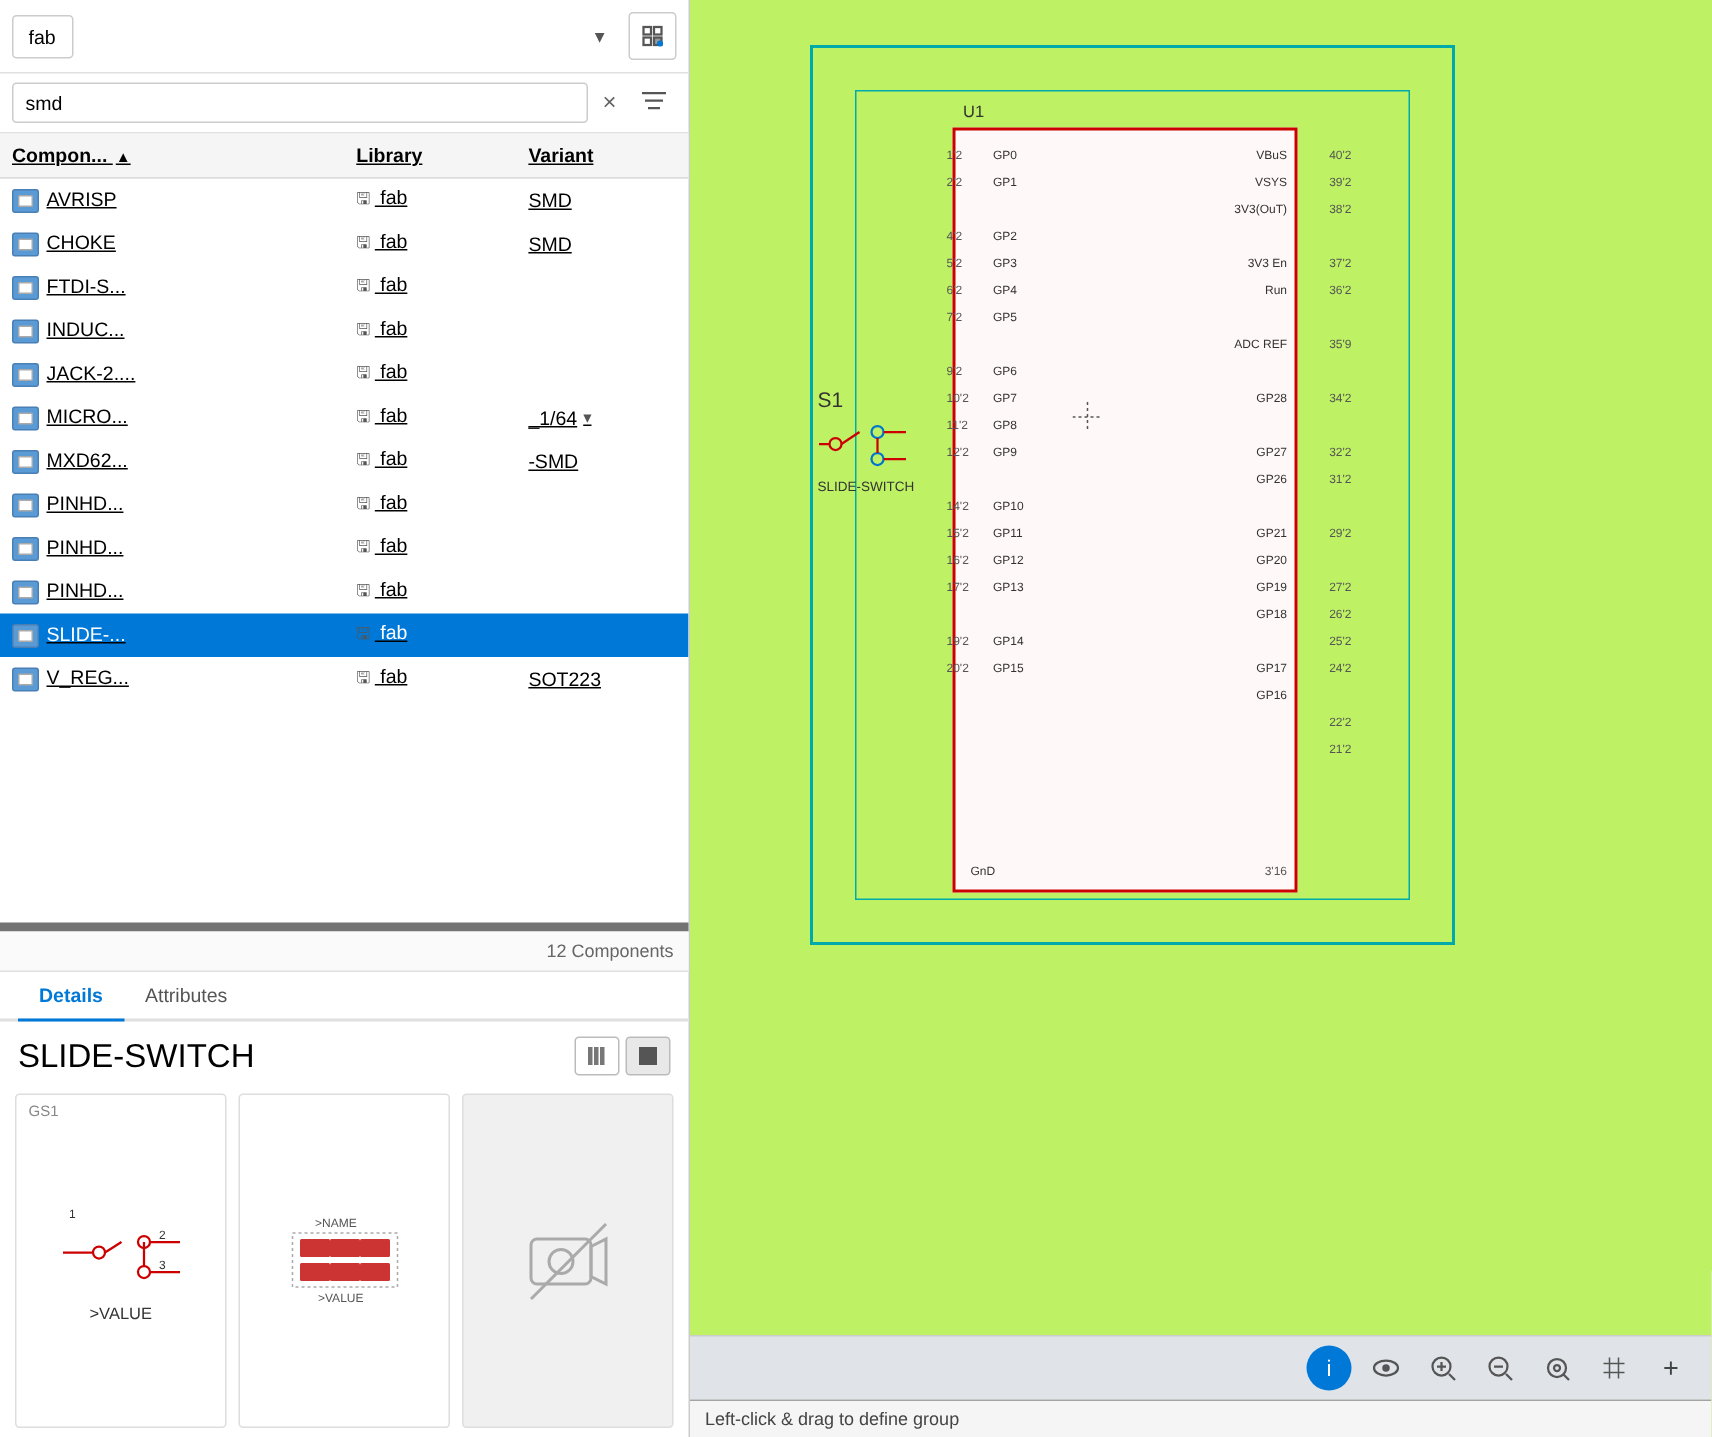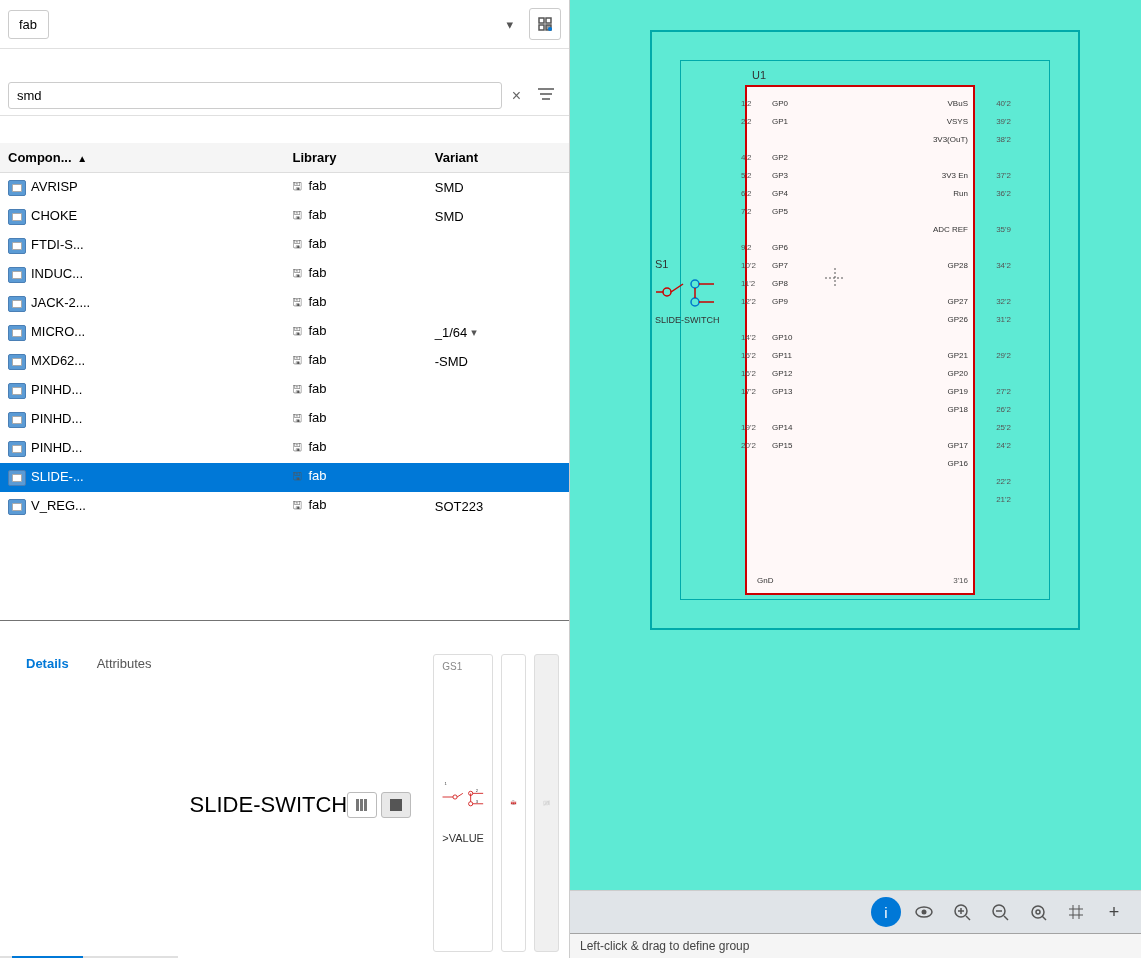--- a/index.html
+++ b/index.html
@@ -1,26 +1,25 @@
 <!DOCTYPE html>
 <html><head>
   <meta charset="utf-8">
   <style>
     * { box-sizing: border-box; margin: 0; padding: 0; }
     body { font-family: 'Segoe UI', Arial, sans-serif; font-size: 13px; background: #f0f0f0; display: flex; height: 958px; overflow: hidden; }
     
     
     .left-panel {
-      width: 570px;
+      width: 460px;
       background: #fff;
       border-right: 1px solid #ccc;
       display: flex;
       flex-direction: column;
       flex-shrink: 0;
-      gap: 27px;
     }
     
     
     .library-selector {
       display: flex;
       align-items: center;
       padding: 8px;
       border-bottom: 1px solid #e0e0e0;
       gap: 6px;
     }
@@ -88,21 +87,22 @@
       cursor: pointer;
       font-size: 14px;
       color: #666;
       padding: 2px 6px;
     }
     
     
     .component-table {
       flex: 1;
       overflow-y: auto;
-      border-bottom: 1px solid #737373;
+      border-bottom: 6px solid #737373;
+      text-decoration: underline;
     }
     table {
       width: 100%;
       border-collapse: collapse;
     }
     thead tr {
       background: #f5f5f5;
       border-bottom: 1px solid #ddd;
     }
     th {
@@ -169,21 +169,21 @@
       font-size: 12px;
       color: #666;
       border-bottom: 1px solid #e0e0e0;
       background: #fafafa;
     }
     
     
     .bottom-section {
       height: 310px;
       display: flex;
-      flex-direction: row;
+      flex-direction: column;
     }
     .tabs-row {
       display: flex;
       border-bottom: 2px solid #e0e0e0;
       padding: 0 12px;
     }
     .tab {
       padding: 8px 14px;
       cursor: pointer;
       font-size: 13px;
@@ -257,21 +257,21 @@
     
     .right-panel {
       flex: 1;
       background: #e8e8e8;
       display: flex;
       flex-direction: column;
       position: relative;
     }
     .schematic-canvas {
       flex: 1;
-      background: #5eead4;
+      background: #bef264;
       position: relative;
       overflow: hidden;
     }
     .schematic-inner {
       position: absolute;
       top: 30px;
       left: 80px;
       width: 450px;
       height: 620px;
     }
@@ -452,20 +452,21 @@
           </tr>
           <tr>
             <td><span class="comp-icon"></span><span>V_REG...</span></td>
             <td><span class="lib-icon">🖫</span> fab</td>
             <td>SOT223</td>
           </tr>
         </tbody>
     </table>
   </div>
 
+  <div class="comp-count">12 Components</div>
 
   <div class="bottom-section">
     <div class="tabs-row">
       <div class="tab active">Details</div>
       <div class="tab">Attributes</div>
     </div>
 
     <div class="details-title">
       <span>SLIDE-SWITCH</span>
       <div class="view-btns">
@@ -640,21 +641,21 @@
             <div>&nbsp;</div>
           <div>22'2</div>
             <div>21'2</div>
         </div>
 
         <div style="position:absolute; bottom:8px; left:10px; font-size:8px; color:#333;">GnD</div>
         <div style="position:absolute; bottom:8px; right:5px; font-size:8px; color:#555;">3'16</div>
       </div>
 
       <div style="position:absolute; top:228px; left:5px;">
-        <div style="font-size:11px; color:#333; margin-bottom:2px;">S1</div>
+        <div style="font-size:14px; color:#333; margin-bottom:2px;">S1</div>
         <svg width="60" height="40" viewBox="0 0 60 40">
           <circle cx="12" cy="20" r="4" fill="none" stroke="#cc0000" stroke-width="1.5"></circle>
           <circle cx="40" cy="12" r="4" fill="none" stroke="#0077cc" stroke-width="1.5"></circle>
           <circle cx="40" cy="30" r="4" fill="none" stroke="#0077cc" stroke-width="1.5"></circle>
           <line x1="1" y1="20" x2="8" y2="20" stroke="#cc0000" stroke-width="1.5"></line>
           <line x1="16" y1="20" x2="28" y2="12" stroke="#cc0000" stroke-width="1.5"></line>
           <line x1="44" y1="12" x2="59" y2="12" stroke="#cc0000" stroke-width="1.5"></line>
           <line x1="44" y1="30" x2="59" y2="30" stroke="#cc0000" stroke-width="1.5"></line>
           <line x1="40" y1="16" x2="40" y2="26" stroke="#cc0000" stroke-width="1.5"></line>
         </svg>

